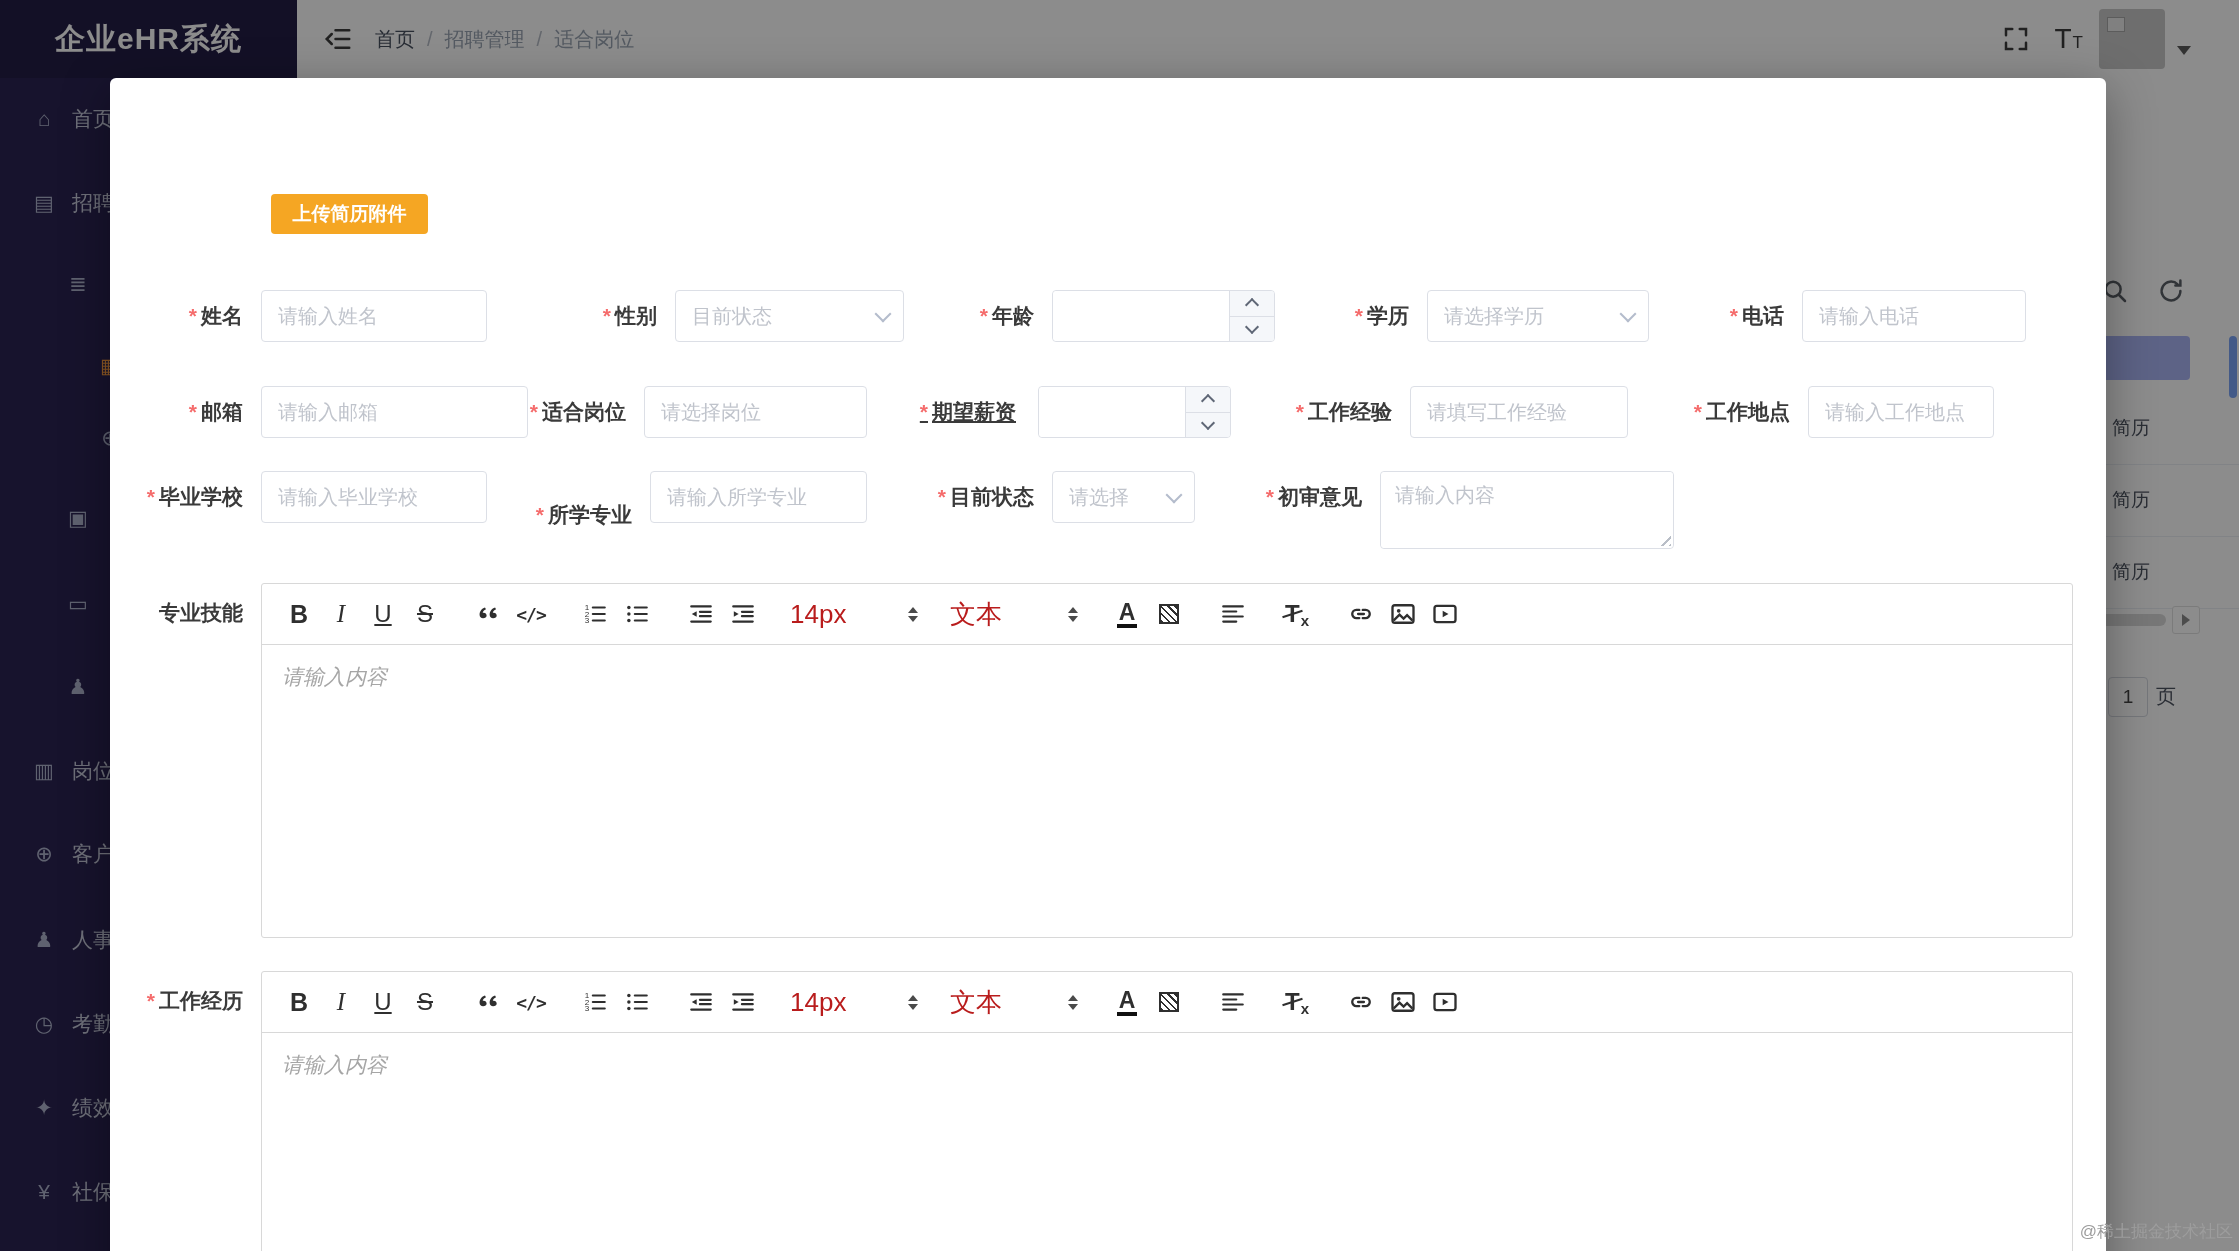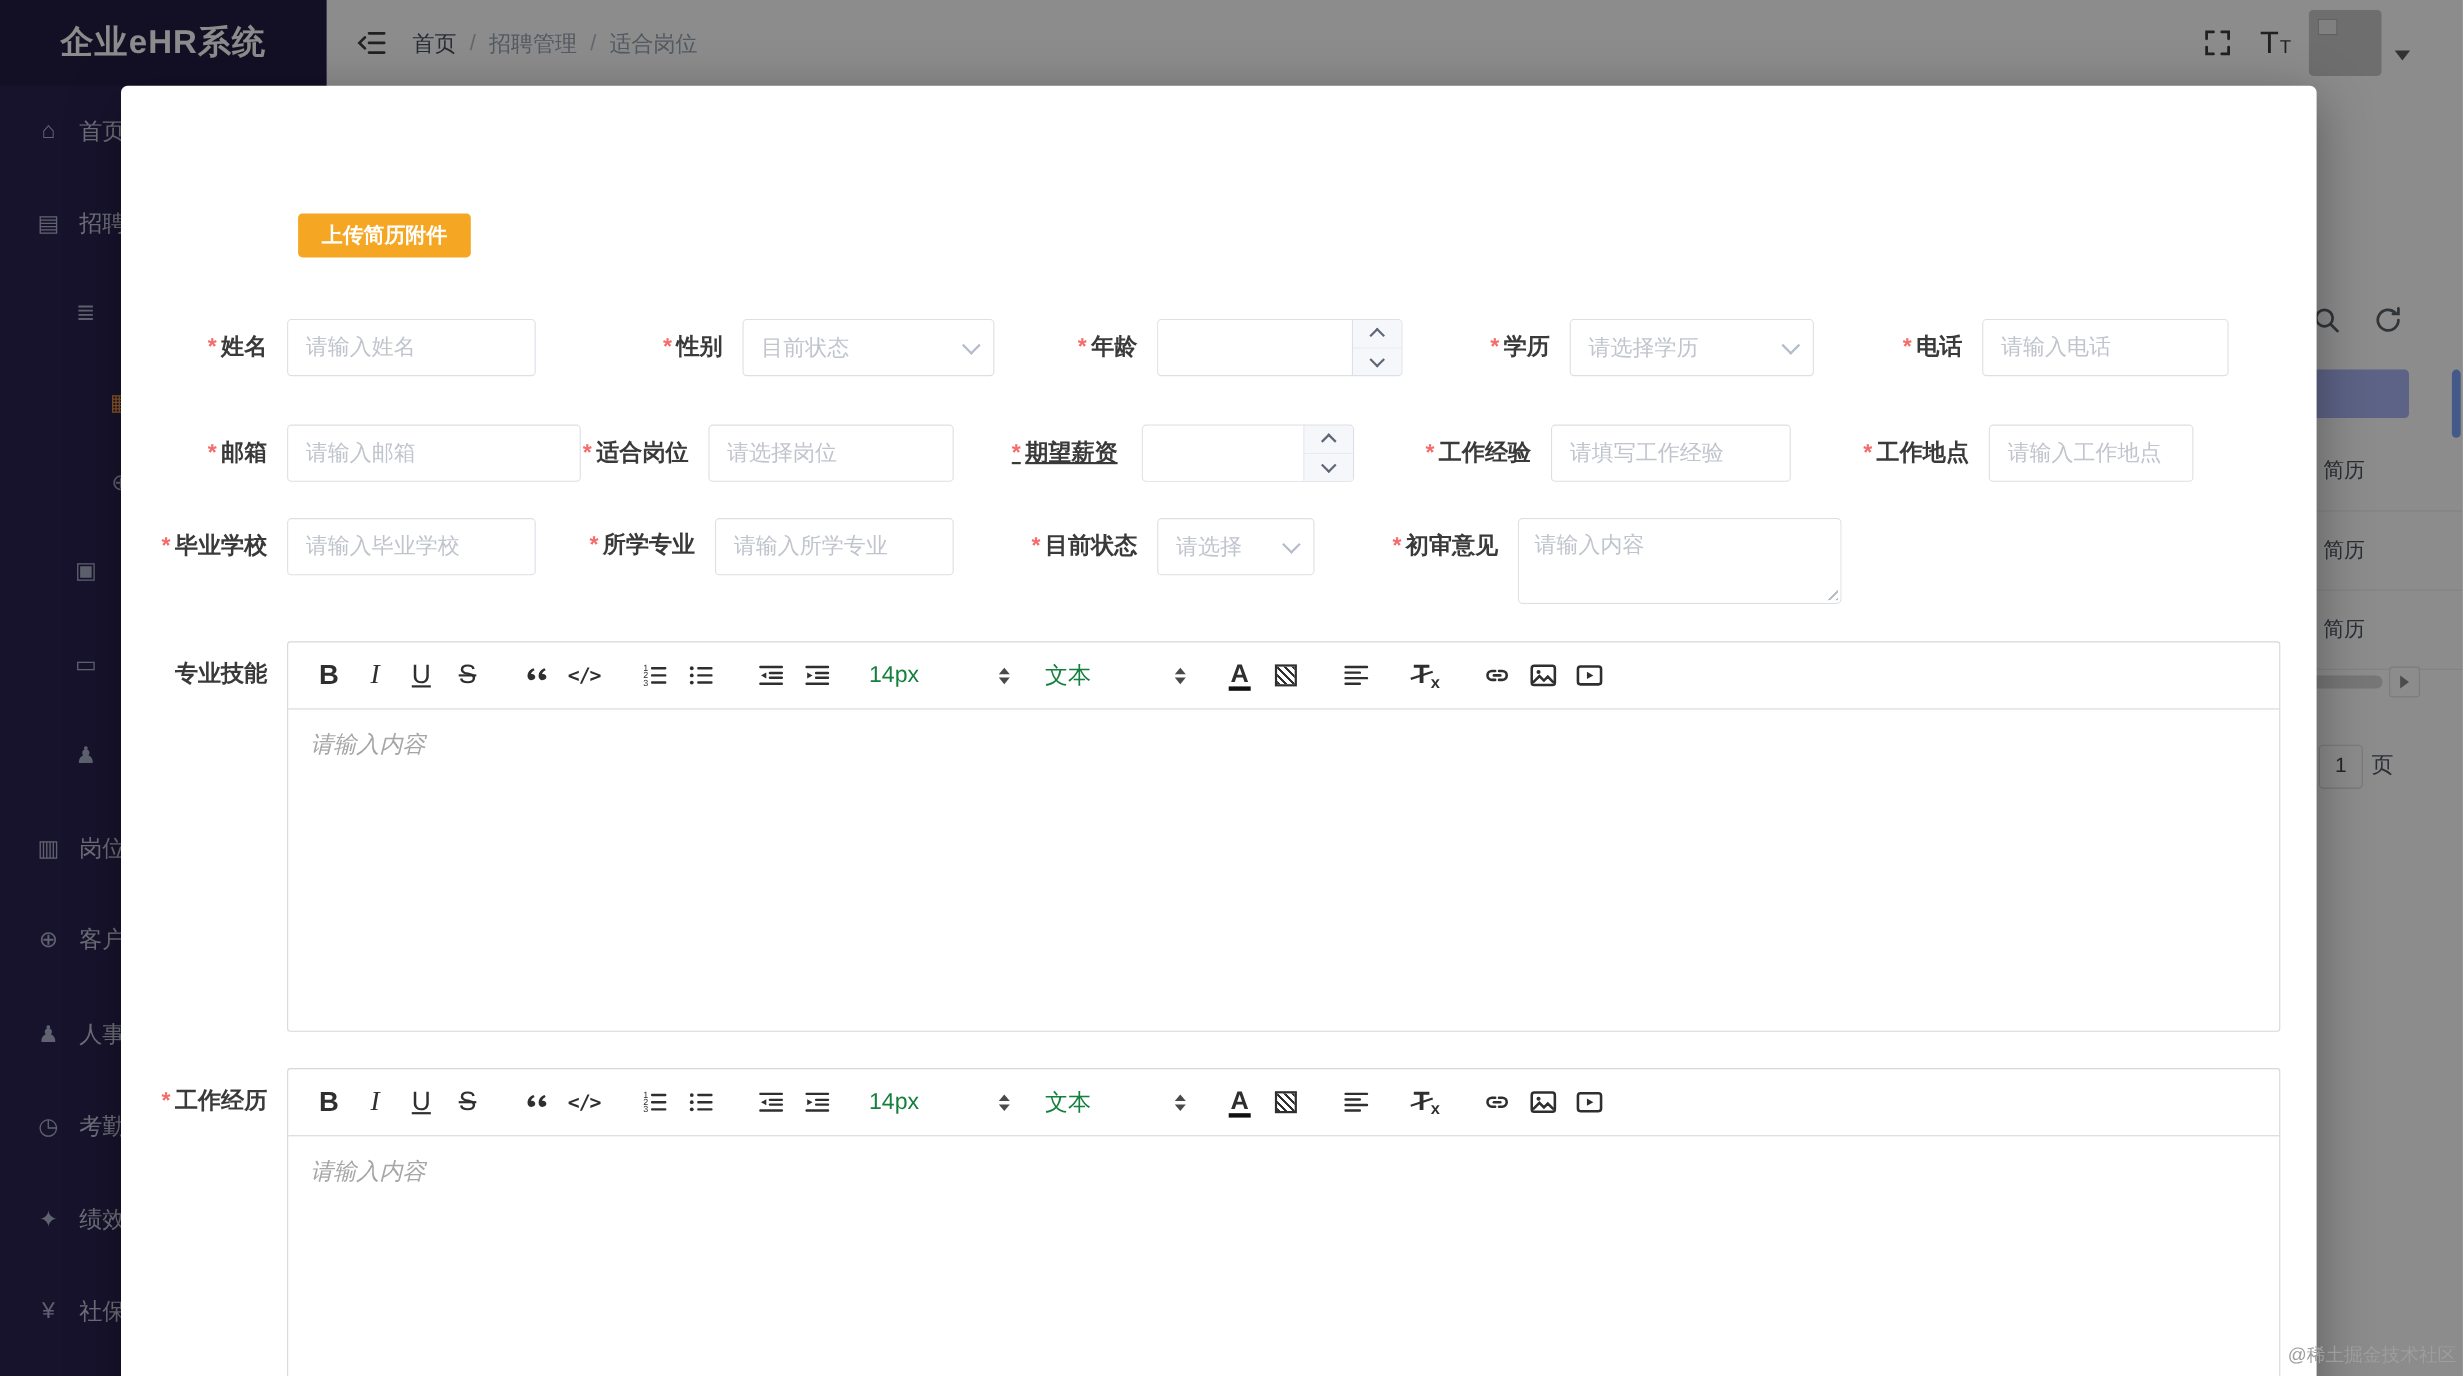--- a/index.html
+++ b/index.html
@@ -96,21 +96,21 @@
   .tb-btn{width:42px;height:42px;display:flex;align-items:center;justify-content:center;color:#2f2f2f;flex:none;cursor:pointer}
   .tb-btn svg{display:block}
   .tb-group-gap{margin-left:22px}
   .tb-bold{font-weight:bold;font-size:25px}
   .tb-italic{font-style:italic;font-family:"Liberation Serif","DejaVu Serif",serif;font-size:25px}
   .tb-underline{text-decoration:underline;font-size:24px}
   .tb-strike{text-decoration:line-through;font-size:24px}
   .tb-code{font-family:"DejaVu Sans Mono",monospace;font-size:18px;font-weight:bold;letter-spacing:-1px}
   .tb-dropdown{width:138px;height:42px;display:flex;align-items:center;justify-content:space-between;flex:none;
                padding:0 4px;box-sizing:border-box;cursor:pointer}
-  .dd-label{font-size:21px;color:#15803d}
+  .dd-label{font-size:26px;color:#b91c1c}
   .updown{display:flex;flex-direction:column;gap:3px;margin-right:2px}
   .ud-up{width:0;height:0;border-left:5px solid transparent;border-right:5px solid transparent;border-bottom:6px solid #4a4a4a}
   .ud-down{width:0;height:0;border-left:5px solid transparent;border-right:5px solid transparent;border-top:6px solid #4a4a4a}
   .tb-color-main{font-size:23px;font-weight:bold;border-bottom:4px solid #111;line-height:1.05;padding:0 2px}
   .tb-bg-swatch{width:20px;height:20px;border:2px solid #2f2f2f;box-sizing:border-box;
                 background:repeating-linear-gradient(45deg,#2f2f2f 0 2px,transparent 2px 5px)}
   .clean-t{font-size:24px;font-weight:bold;position:relative}
   .clean-t::after{content:"";position:absolute;left:-3px;right:-3px;top:48%;height:2px;background:#2f2f2f;transform:rotate(-18deg)}
   .clean-x{font-size:15px;font-weight:bold;margin-top:12px;margin-left:1px}
   .editor-content{position:relative}
@@ -284,21 +284,21 @@
               <span class="sarr-down"></span>
             </button>
           </div>
         </div>
         <div class="flabel" style="left: 1162px; top: 232px;"><span class="req">*</span><span>工作经验</span></div>
         <input class="ctl-text" placeholder="请填写工作经验" style="left: 1300px; top: 232px; width: 218px;">
         <div class="flabel" style="left: 1560px; top: 232px;"><span class="req">*</span><span>工作地点</span></div>
         <input class="ctl-text" placeholder="请输入工作地点" style="left: 1698px; top: 232px; width: 186px;">
         <div class="flabel" style="left: 13px; top: 317px;"><span class="req">*</span><span>毕业学校</span></div>
         <input class="ctl-text" placeholder="请输入毕业学校" style="left: 151px; top: 317px; width: 226px;">
-        <div class="flabel" style="left: 402px; top: 316px;"><span class="req">*</span><span>所学专业</span></div>
+        <div class="flabel" style="left: 402px; top: 335px;"><span class="req">*</span><span>所学专业</span></div>
         <input class="ctl-text" placeholder="请输入所学专业" style="left: 540px; top: 317px; width: 217px;">
         <div class="flabel" style="left: 804px; top: 317px;"><span class="req">*</span><span>目前状态</span></div>
         <div class="ctl-select" style="left: 942px; top: 317px; width: 143px;">
           <span class="sel-ph">请选择</span>
           <i class="chev"></i>
         </div>
         <div class="flabel" style="left: 1132px; top: 317px;"><span class="req">*</span><span>初审意见</span></div>
         <div class="ctl-textarea" style="left: 1270px; top: 317px; width: 294px; height: 78px;"><textarea placeholder="请输入内容" style=""></textarea><span class="resize-corner"></span></div>
       </div>
     <div id="editors-area">

